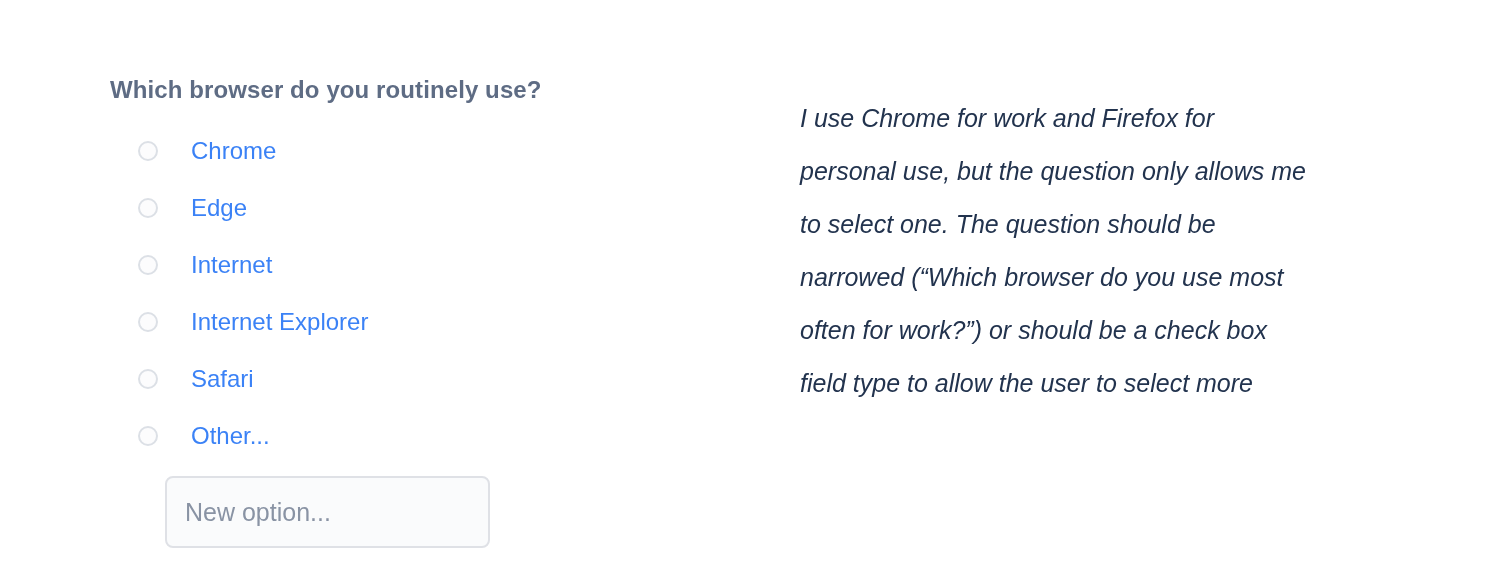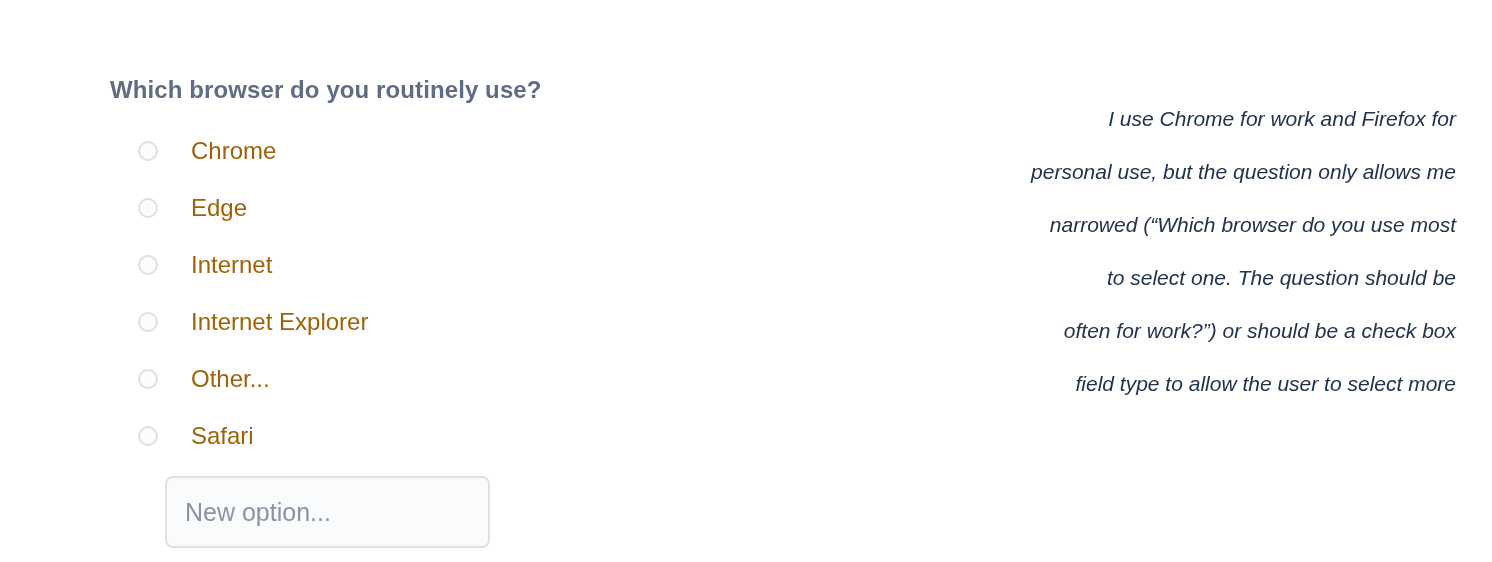--- a/index.html
+++ b/index.html
@@ -39,21 +39,21 @@
     width: 20px;
     height: 20px;
     border: 2px solid #dce0e6;
     border-radius: 50%;
     background: #fcfcfd;
     flex: 0 0 auto;
   }
   .option-label {
     margin-left: 25px;
     font-size: 24px;
-    color: #a16207;
+    color: #3b82f6;
   }
   .new-option-wrap {
     margin-top: 6px;
     margin-left: 55px;
   }
   .new-option-input {
     width: 325px;
     height: 72px;
     border: 2px solid #dfe1e6;
     border-radius: 8px;
@@ -68,24 +68,23 @@
     color: #8993a4;
     opacity: 1;
   }
 
   
   .feedback-comment {
     position: absolute;
     left: 768px;
     top: 64px;
     width: 672px;
-    font-size: 21px;
+    font-size: 25px;
     font-style: italic;
     color: #22334e;
-    text-align: right;
   }
   .comment-line {
     line-height: 45px;
     white-space: nowrap;
   }
 </style>
 </head>
 <body>
 
 <div class="question-block">
@@ -103,33 +102,33 @@
     <div class="option-row">
       <span class="radio-circle"></span>
       <span class="option-label">Internet</span>
     </div>
     <div class="option-row">
       <span class="radio-circle"></span>
       <span class="option-label">Internet Explorer</span>
     </div>
     <div class="option-row">
       <span class="radio-circle"></span>
-      <span class="option-label">Other...</span>
+      <span class="option-label">Safari</span>
     </div>
     <div class="option-row">
       <span class="radio-circle"></span>
-      <span class="option-label">Safari</span>
+      <span class="option-label">Other...</span>
     </div>
   </div>
 
   <div class="new-option-wrap">
     <input class="new-option-input" type="text" placeholder="New option..." style="">
   </div>
 </div>
 
 <div class="feedback-comment">
   <div class="comment-line">I use Chrome for work and Firefox for</div>
   <div class="comment-line">personal use, but the question only allows me</div>
+  <div class="comment-line">to select one. The question should be</div>
   <div class="comment-line">narrowed (“Which browser do you use most</div>
-  <div class="comment-line">to select one. The question should be</div>
   <div class="comment-line">often for work?”) or should be a check box</div>
   <div class="comment-line">field type to allow the user to select more</div>
 </div>
 
 </body></html>

